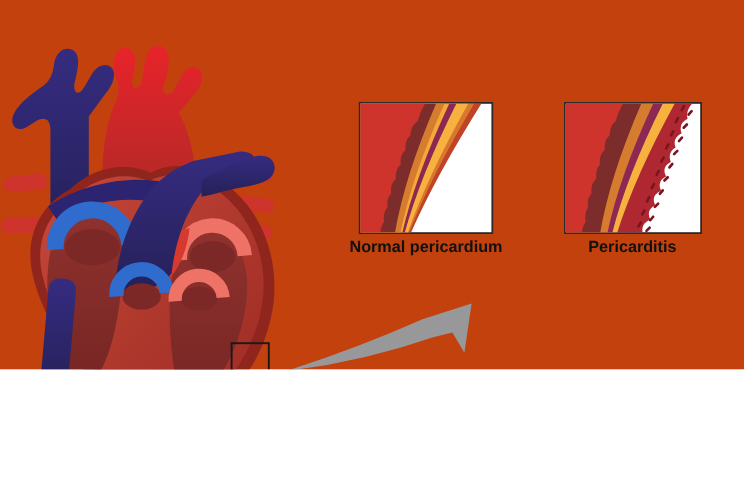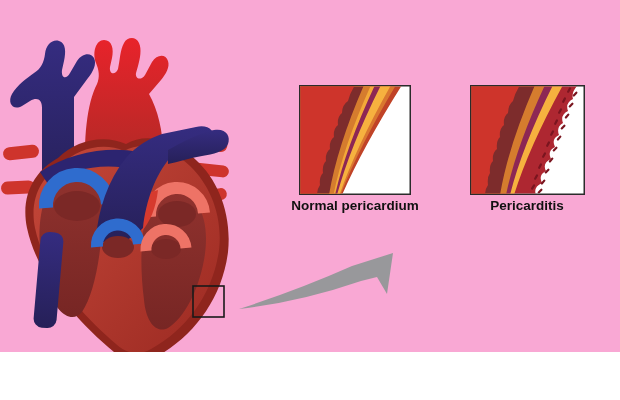--- a/index.html
+++ b/index.html
@@ -1,16 +1,16 @@
 <!DOCTYPE html>
 <html><head>
 <meta charset="utf-8">
 <style>
   html,body{margin:0;padding:0;background:#ffffff;}
-  #stage{position:relative;width:620px;height:352px;background:#f9a8d4;overflow:hidden;
+  #stage{position:relative;width:620px;height:308px;background:#c2410c;overflow:hidden;
          font-family:"Liberation Sans",sans-serif;}
   #stage svg{position:absolute;left:0;top:0;}
   text.inset-label{font-family:"Liberation Sans",sans-serif;font-size:13.5px;font-weight:bold;fill:#111111;}
 </style>
 </head>
 <body>
 
 <div id="stage">
 <svg width="620" height="400" viewBox="0 0 620 400">
   <defs>

